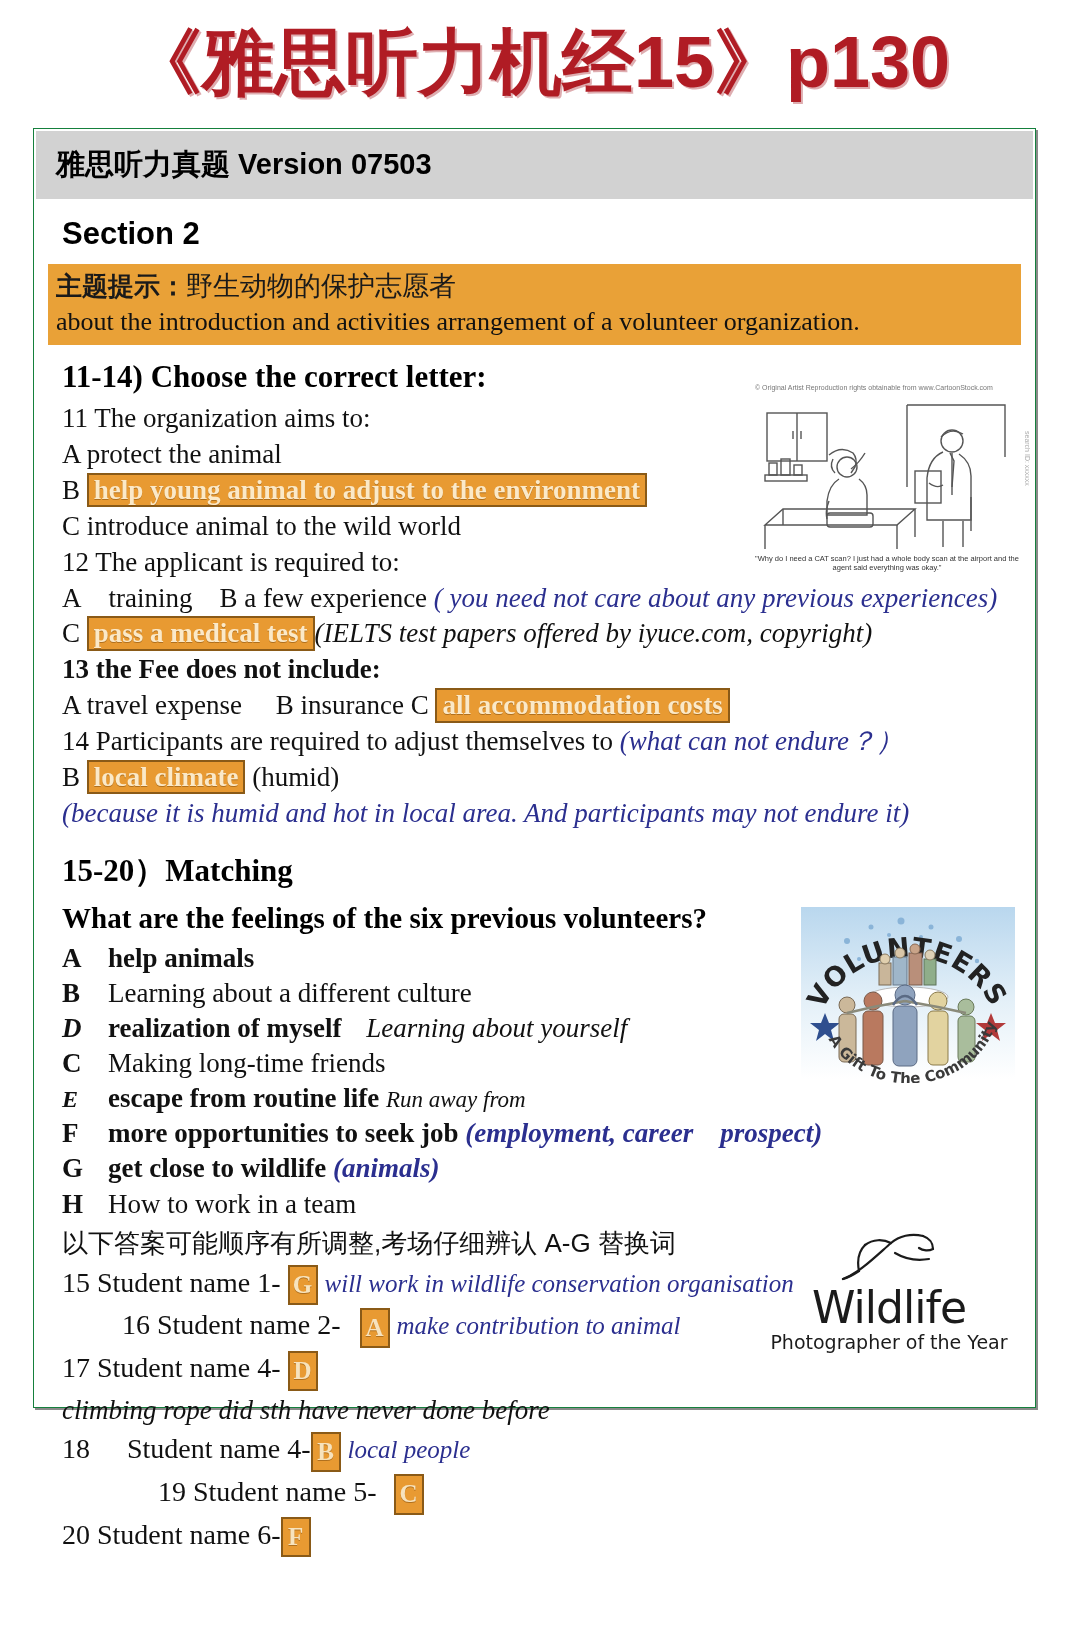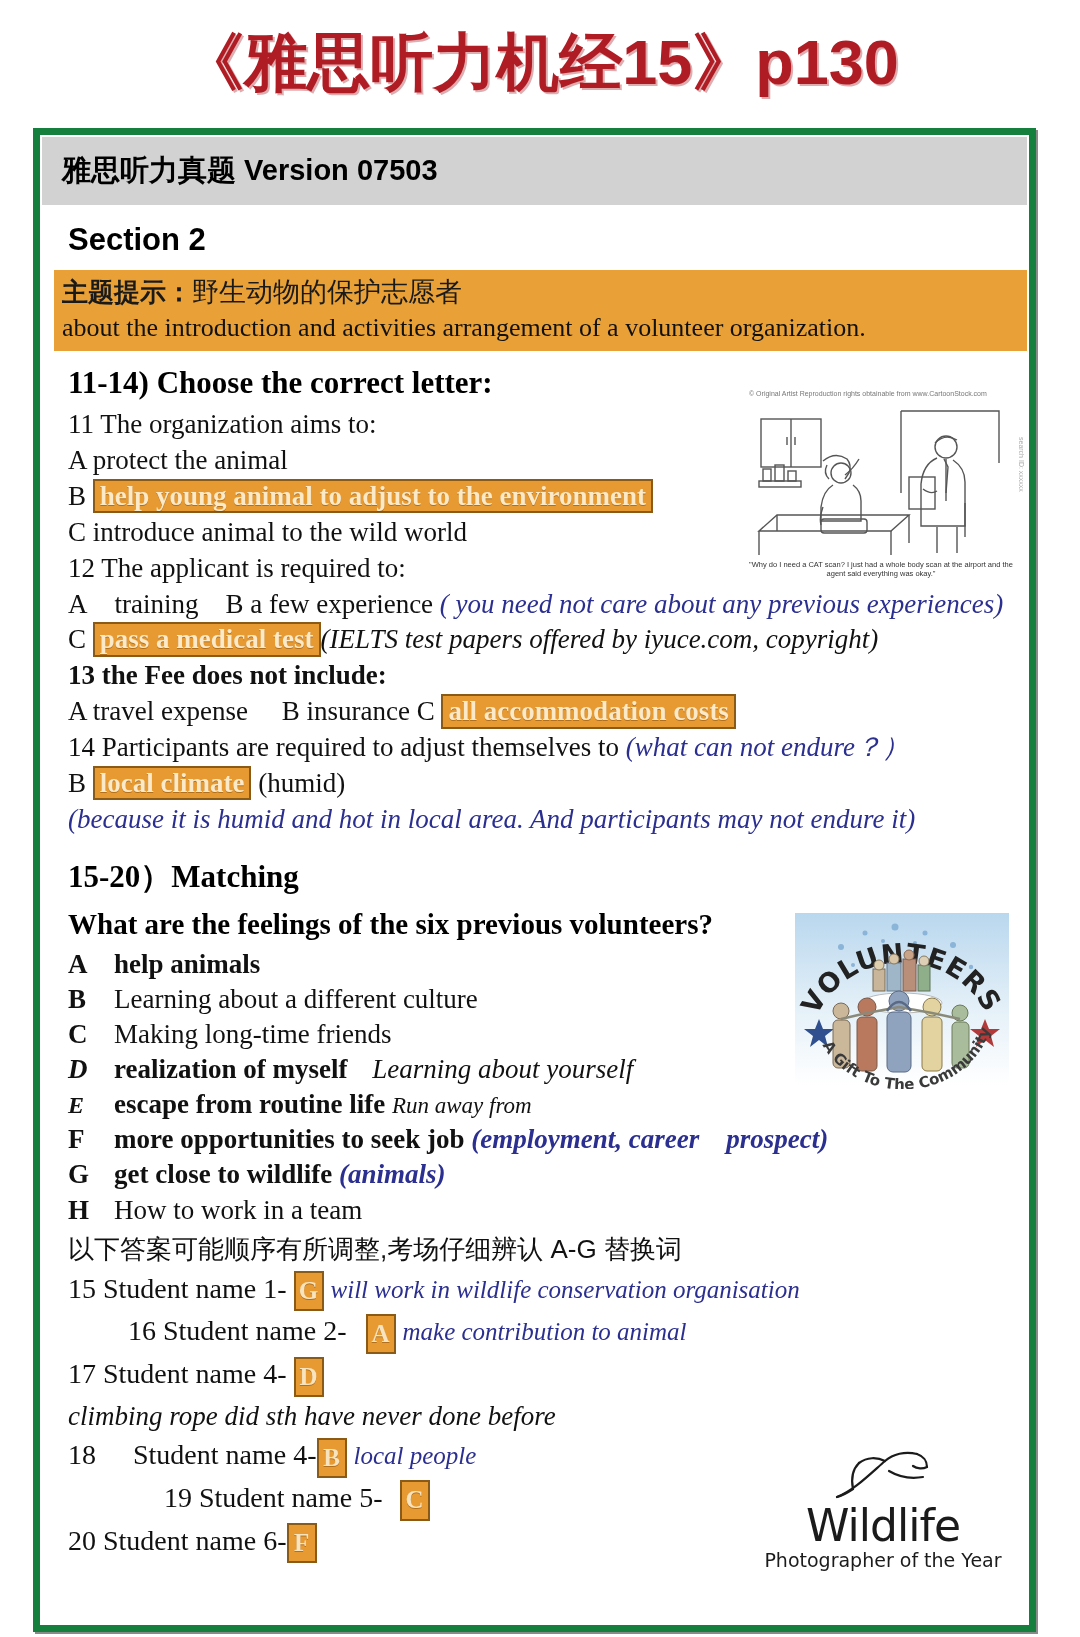--- a/index.html
+++ b/index.html
@@ -16,36 +16,36 @@
   .title-bar {
     height: 118px;
     display: flex;
     align-items: center;
     justify-content: center;
     padding-top: 6px;
   }
   .title-text {
     font-family: "Liberation Sans", "DejaVu Sans", sans-serif;
     font-weight: bold;
-    font-size: 63px;
+    font-size: 72px;
     line-height: 1;
     color: #b01c24;
     letter-spacing: 0px;
     text-shadow: 2px 2px 0 rgba(160,20,28,0.35), -1px -1px 0 rgba(255,255,255,0.6);
     white-space: nowrap;
   }
 
   
   .frame {
     position: absolute;
     left: 33px;
     top: 128px;
     width: 1003px;
-    height: 1504px;
-    border: 7px solid #15803d;
+    height: 1280px;
+    border: 1px solid #15803d;
     background: #fff;
     box-shadow: 2px 2px 0 #8a8a8a;
   }
   .frame-inner { position: relative; width: 100%; height: 100%; border: 2px solid #fff; }
 
   
   .version-bar {
     background: #d2d2d2;
     height: 68px;
     display: flex;
@@ -274,25 +274,25 @@
       <div class="match-title">What are the feelings of the six previous volunteers?</div>
 
       <div>
         <div class="opt">
           <span class="k">A</span><span class="txt-b">help animals</span>
         </div>
         <div class="opt">
           <span class="k">B</span><span>Learning about a different culture</span>
         </div>
         <div class="opt">
-          <span class="k">C</span><span>Making long-time friends</span>
-        </div>
-        <div class="opt">
           <span class="k it">D</span><span class="txt-b">realization of myself</span>
           <span class="blk-it" style="margin-left:18px;">Learning about yourself</span>
+        </div>
+        <div class="opt">
+          <span class="k">C</span><span>Making long-time friends</span>
         </div>
         <div class="opt">
           <span class="k it" style="font-size:24px;">E</span><span class="txt-b">escape from routine life</span>
           <span class="blk-it" style="font-size:23px;">Run away from</span>
         </div>
         <div class="opt">
           <span class="k">F</span><span class="txt-b">more opportunities to seek job</span>
           <span class="blue" style="font-weight:bold;">(employment, career prospect)</span>
         </div>
         <div class="opt">

